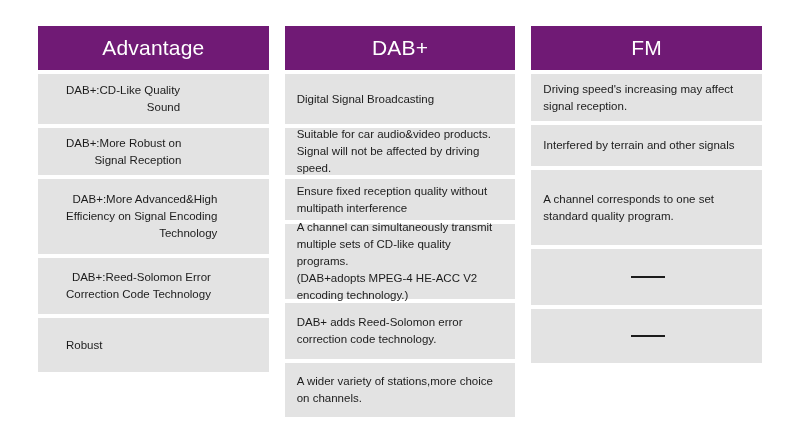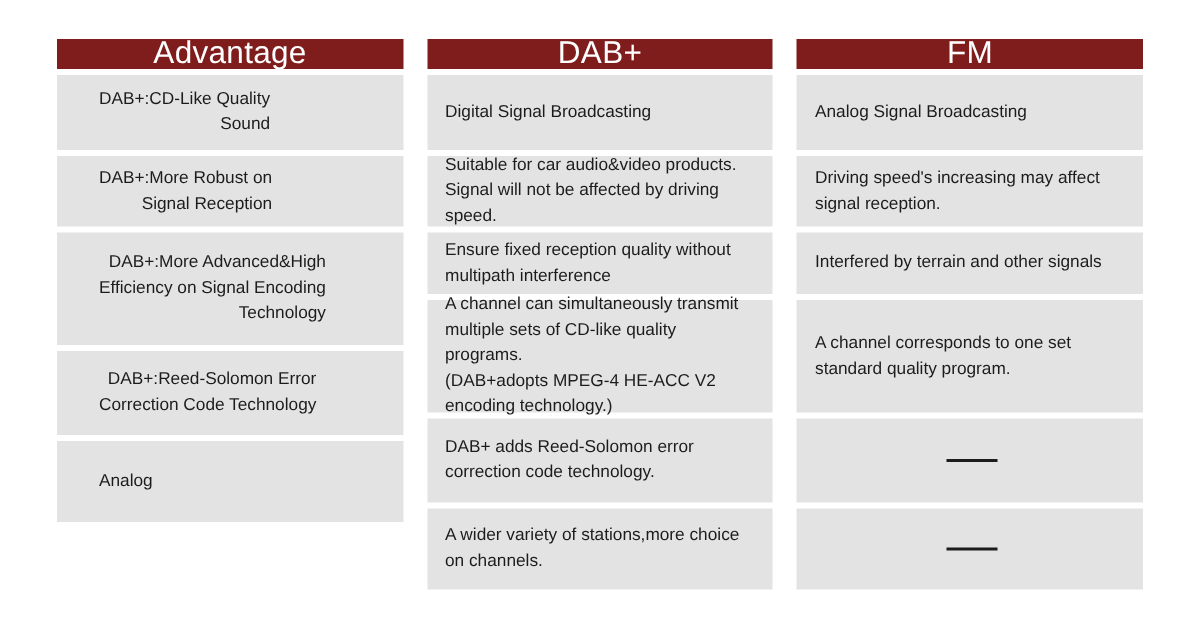--- a/index.html
+++ b/index.html
@@ -25,22 +25,22 @@
   }
 
   .table-column {
     width: 234px;
     display: flex;
     flex-direction: column;
     gap: 4px;
   }
 
   .column-header {
-    height: 20px;
-    background: #7f1d1d;
+    height: 44px;
+    background: #701a75;
     color: #ffffff;
     display: flex;
     align-items: center;
     justify-content: center;
     font-size: 21px;
     font-weight: normal;
     letter-spacing: 0.2px;
   }
 
   .cell {
@@ -99,21 +99,21 @@
     <div class="cell r3">
         <span class="cell-text">DAB+:More Advanced&amp;High
 Efficiency on Signal Encoding
 Technology</span>
       </div>
     <div class="cell r4">
         <span class="cell-text">DAB+:Reed-Solomon Error
 Correction Code Technology</span>
       </div>
     <div class="cell r5">
-        <span class="cell-text">Analog</span>
+        <span class="cell-text">Robust</span>
       </div>
   </div>
 
   <div class="table-column col-dabplus">
     <div class="column-header">DAB+</div>
     <div class="cell r0">
         <span class="cell-text">Digital Signal Broadcasting</span>
       </div>
     <div class="cell r1">
         <span class="cell-text">Suitable for car audio&amp;video products.
@@ -135,23 +135,20 @@
 correction code technology.</span>
       </div>
     <div class="cell r5">
         <span class="cell-text">A wider variety of stations,more choice
 on channels.</span>
       </div>
   </div>
 
   <div class="table-column col-fm">
     <div class="column-header">FM</div>
-    <div class="cell r0">
-        <span class="cell-text">Analog Signal Broadcasting</span>
-      </div>
     <div class="cell r1">
         <span class="cell-text">Driving speed's increasing may affect
 signal reception.</span>
       </div>
     <div class="cell r2">
         <span class="cell-text">Interfered by terrain and other signals</span>
       </div>
     <div class="cell r3">
         <span class="cell-text">A channel corresponds to one set
 standard quality program.</span>

